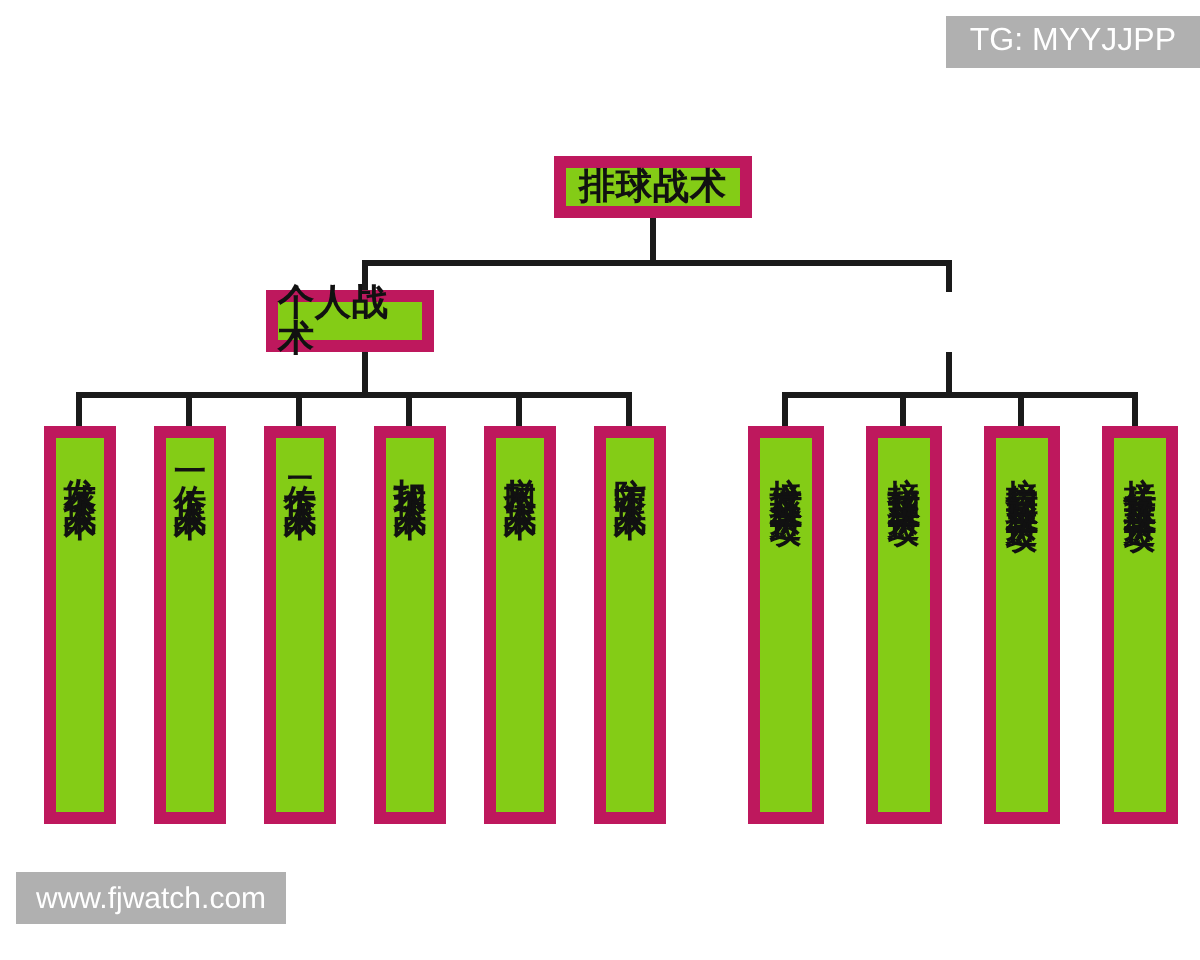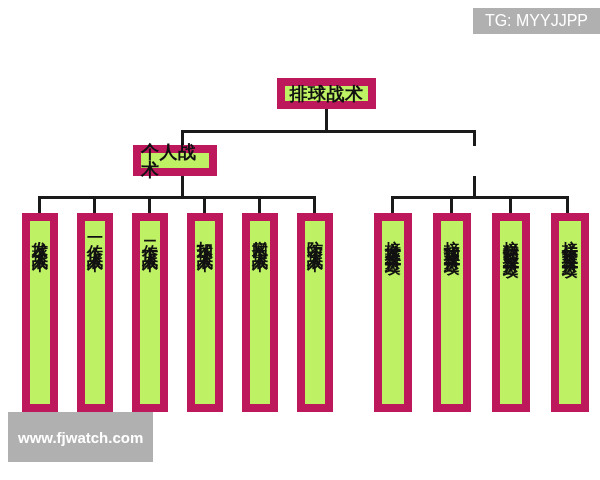--- a/index.html
+++ b/index.html
@@ -13,22 +13,22 @@
     height: 480px;
     background: #ffffff;
     overflow: hidden;
     font-family: "DejaVu Sans", "Liberation Sans", sans-serif;
   }
 
   
   .node {
     position: absolute;
     box-sizing: border-box;
-    background: #bef264;
-    border: 8px solid #be185d;
+    background: #84cc16;
+    border: 6px solid #be185d;
     display: flex;
     align-items: center;
     justify-content: center;
     color: #111111;
     line-height: 1.0;
   }
   .node.root {
     left: 277px;
     top: 78px;
     width: 99px;
@@ -102,23 +102,22 @@
     right: 0px;
     top: 8px;
     height: 26px;
     padding: 0 12px;
     font-size: 16px;
   }
   #wm-bottom {
     left: 8px;
     bottom: 18px;
     height: 26px;
-    padding: 12px 10px;
+    padding: 0 10px;
     font-size: 15px;
-    font-weight: bold;
   }
 </style>
 </head>
 <body>
 
 <div id="canvas">
 
   <div class="node root">
     <span>排球战术</span>
   </div>

